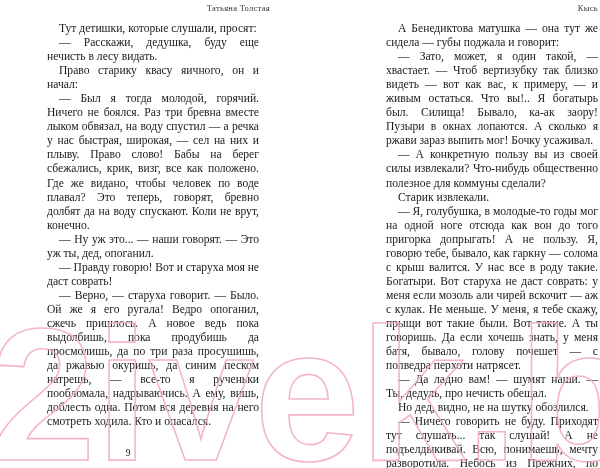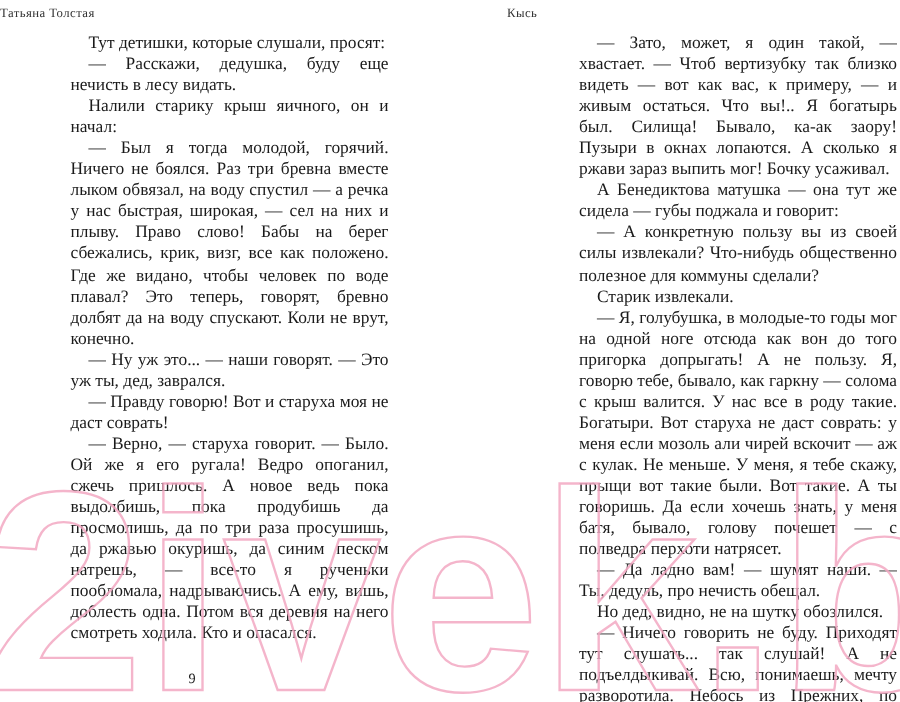--- a/index.html
+++ b/index.html
@@ -5,21 +5,21 @@
     html, body { margin: 0; padding: 0; }
     body {
       width: 600px; height: 468px; background: #ffffff; position: relative; overflow: hidden;
       font-family: "Liberation Serif", "DejaVu Serif", serif; color: #1a1a1a;
     }
     .page { position: absolute; top: 0; height: 468px; }
     .page.left { left: 0; width: 300px; }
     .page.right { left: 300px; width: 300px; }
     .running-head {
       position: absolute; top: 3px; font-size: 8.5px; letter-spacing: 0.3px; color: #333;
-      text-align: left;
+      text-align: right;
     }
     .left .running-head { left: 0; width: 270px; }
     .right .running-head { left: 38px; width: 260px; }
     .text {
       position: absolute; top: 22px; font-size: 11.6px; line-height: 14.05px; text-align: justify;
     }
     .left .text { left: 1px; width: 258px; }
     .right .text { left: 40px; width: 258px; }
     .text p { margin: 0; text-indent: 12px; padding-left: 46px; }
     .folio { position: absolute; top: 448px; font-size: 9.5px; color: #222; text-align: center; }
@@ -34,35 +34,35 @@
     }
   </style>
 </head>
 <body>
 
 <div class="page left">
   <div class="running-head">Татьяна Толстая</div>
   <div class="text">
     <p>Тут детишки, которые слушали, просят:</p>
     <p>— Расскажи, дедушка, буду еще нечисть в лесу видать.</p>
-    <p>Налили старику крыш яичного, он и начал:</p>
+    <p>Право старику квасу яичного, он и начал:</p>
     <p>— Был я тогда молодой, горячий. Ничего не боялся. Раз три бревна вместе лыком обвязал, на воду спустил — а речка у нас быстрая, широкая, — сел на них и плыву. Право слово! Бабы на берег сбежались, крик, визг, все как положено. Где же видано, чтобы человек по воде плавал? Это теперь, говорят, бревно долбят да на воду спускают. Коли не врут, конечно.</p>
-    <p>— Ну уж это... — наши говорят. — Это уж ты, дед, заврался.</p>
+    <p>— Ну уж это... — наши говорят. — Это уж ты, дед, опоганил.</p>
     <p>— Правду говорю! Вот и старуха моя не даст соврать!</p>
     <p>— Верно, — старуха говорит. — Было. Ой же я его ругала! Ведро опоганил, сжечь пришлось. А новое ведь пока выдолбишь, пока продубишь да просмолишь, да по три раза просушишь, да ржавью окуришь, да синим песком натрешь, — все-то я рученьки пообломала, надрываючись. А ему, вишь, доблесть одна. Потом вся деревня на него смотреть ходила. Кто и опасался.</p>
 
   </div>
   <div class="folio">9</div>
 </div>
 
 <div class="page right">
   <div class="running-head">Кысь</div>
   <div class="text">
+    <p>А Бенедиктова матушка — она тут же сидела — губы поджала и говорит:</p>
     <p>— Зато, может, я один такой, — хвастает. — Чтоб вертизубку так близко видеть — вот как вас, к примеру, — и живым остаться. Что вы!.. Я богатырь был. Силища! Бывало, ка-ак заору! Пузыри в окнах лопаются. А сколько я ржави зараз выпить мог! Бочку усаживал.</p>
-    <p>А Бенедиктова матушка — она тут же сидела — губы поджала и говорит:</p>
     <p>— А конкретную пользу вы из своей силы извлекали? Что-нибудь общественно полезное для коммуны сделали?</p>
     <p>Старик извлекали.</p>
     <p>— Я, голубушка, в молодые-то годы мог на одной ноге отсюда как вон до того пригорка допрыгать! А не пользу. Я, говорю тебе, бывало, как гаркну — солома с крыш валится. У нас все в роду такие. Богатыри. Вот старуха не даст соврать: у меня если мозоль али чирей вскочит — аж с кулак. Не меньше. У меня, я тебе скажу, прыщи вот такие были. Вот такие. А ты говоришь. Да если хочешь знать, у меня батя, бывало, голову почешет — с полведра перхоти натрясет.</p>
     <p>— Да ладно вам! — шумят наши. — Ты, дедуль, про нечисть обещал.</p>
     <p>Но дед, видно, не на шутку обозлился.</p>
     <p>— Ничего говорить не буду. Приходят тут слушать... так слушай! А не подъелдыкивай. Всю, понимаешь, мечту разворотила. Небось из Прежних, по говору чую.</p>
     <p>— Это точно, — наши на матушку косятся. — Из Прежних... Давай, дедушка, начинай.</p>
     <p>Рассказал еще чеченец про страсти лесные, про то, как тропинки различать: которые всамделишные, а которые — морок один, зеленый пар, травя-</p>
   </div>
 </div>

